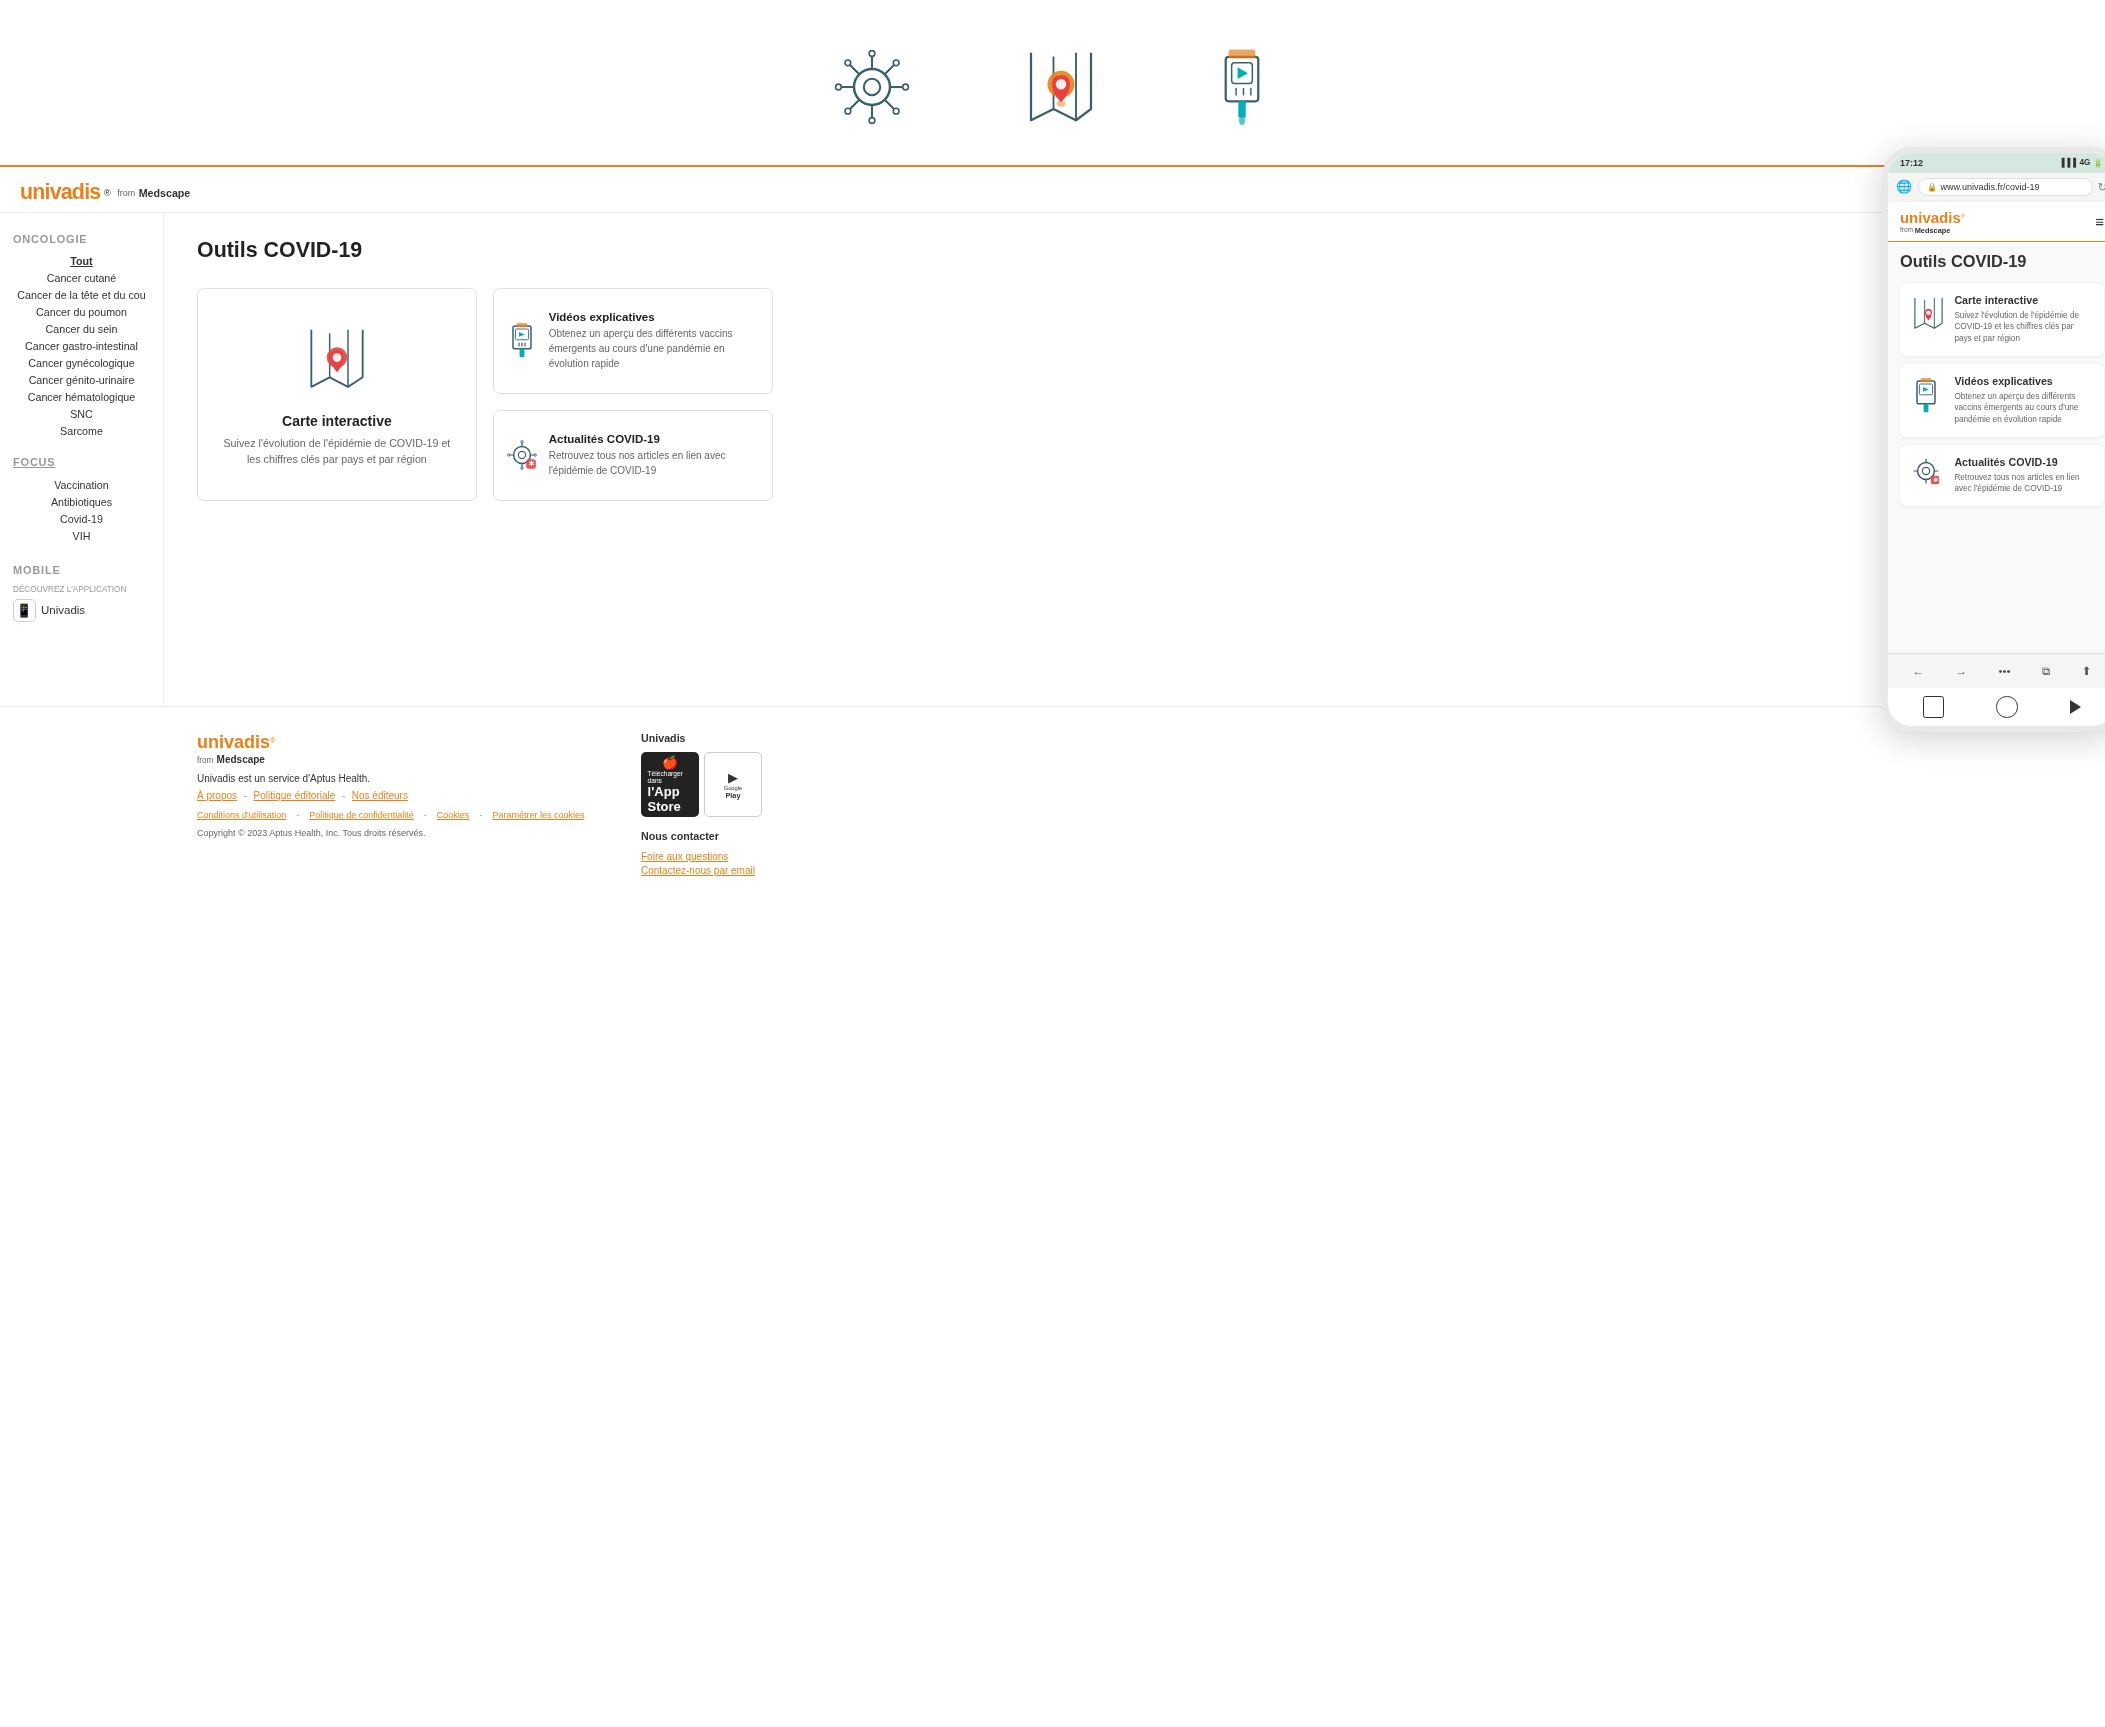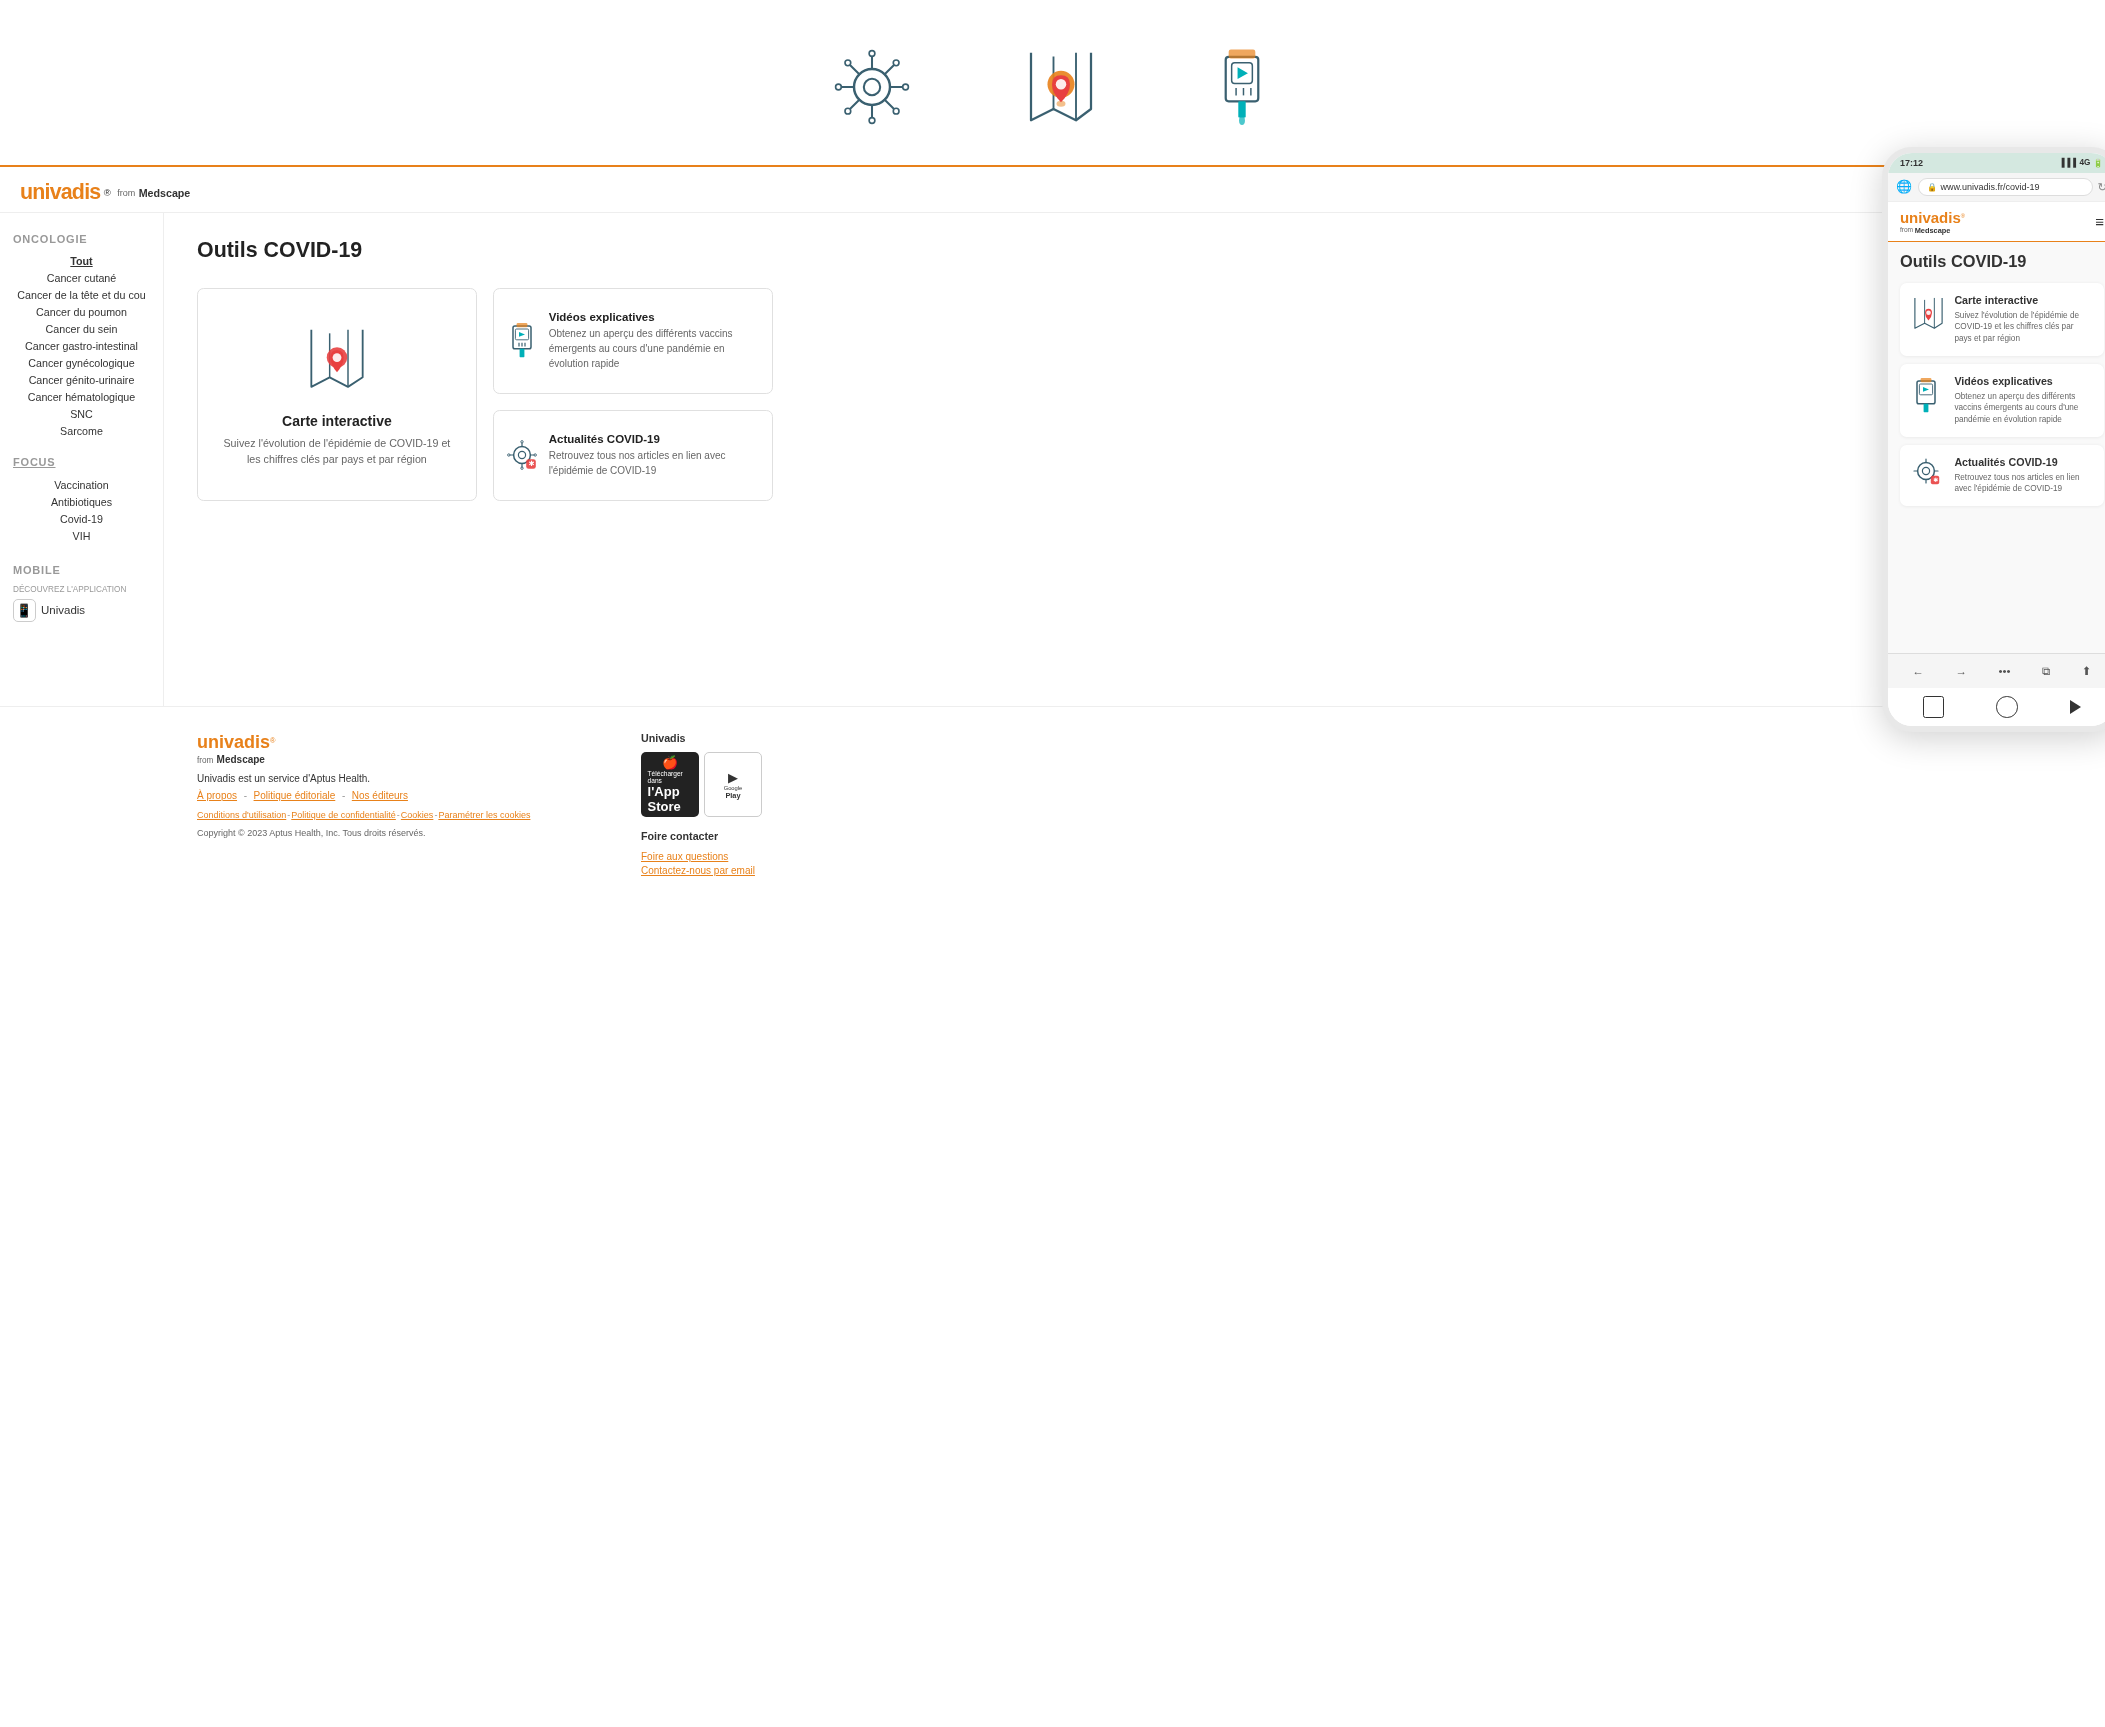--- a/index.html
+++ b/index.html
@@ -256,21 +256,21 @@
 
     .footer-legal {
       font-size: 9px;
       color: #666;
       line-height: 1.5;
       margin-bottom: 8.2px;
     }
 
     .footer-bottom-links {
       display: flex;
-      gap: 1px;
+      gap: 10px;
       font-size: 9px;
       flex-wrap: wrap;
     }
 
     .footer-bottom-links a {
       color: #e8811a;
       text-decoration: underline;
     }
 
     .footer-bottom-links span { color: #999; }
@@ -829,20 +829,20 @@
           <span style="font-size:13px;">🍎</span>
           <span class="app-badge-apple">Télécharger dans</span>
           <span class="app-badge-big">l'App Store</span>
         </div>
         <div class="app-badge google-badge">
           <span style="font-size:13px;">▶</span>
           <span style="font-size:5.8px;">Google</span>
           <span style="font-size:7.4px;font-weight:bold;">Play</span>
         </div>
       </div>
-      <div class="footer-col-title">Foire contacter</div>
+      <div class="footer-col-title">Nous contacter</div>
       <a class="contact-link">Foire aux questions</a>
       <a class="contact-link">Contactez-nous par email</a>
     </div>
   </div>
 
 </div>
 
 
 </body></html>

